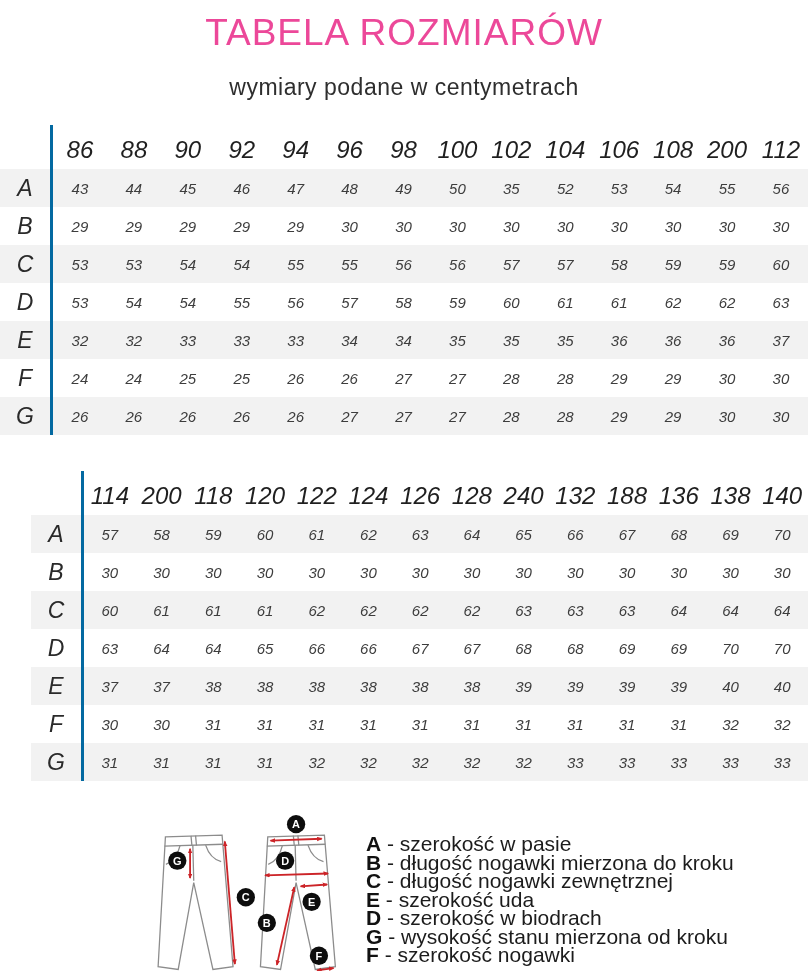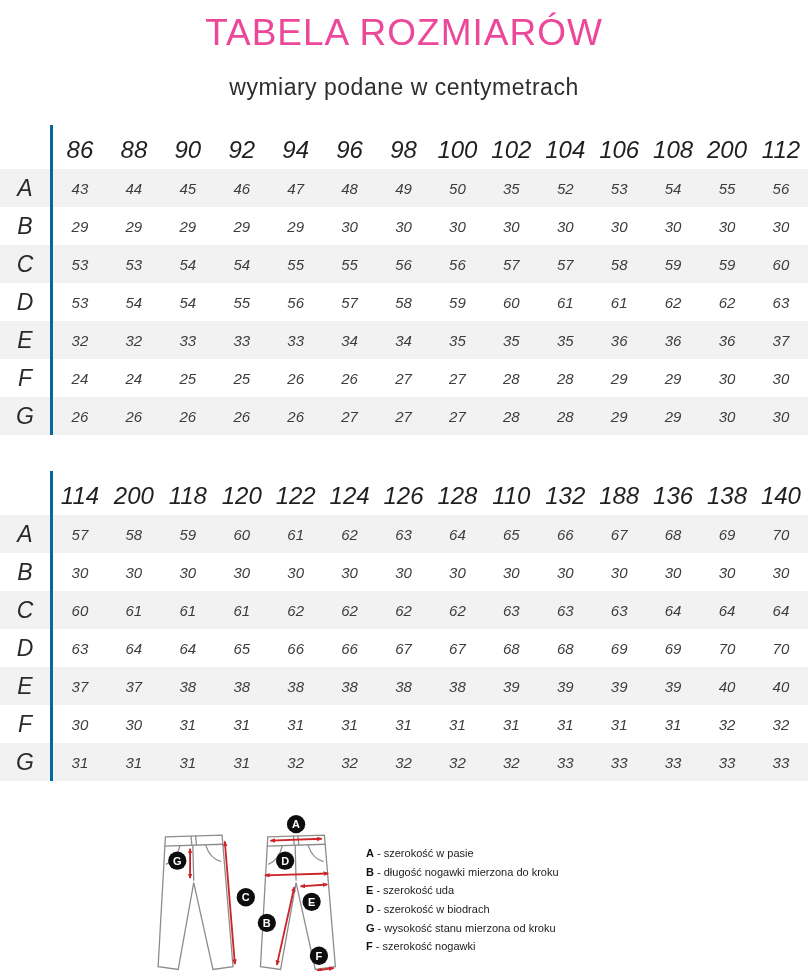--- a/index.html
+++ b/index.html
@@ -11,35 +11,35 @@
   }
   .title {
     text-align:center; margin-top:12px;
     font-size:37px; font-weight:400; letter-spacing:1px; color:#ec4899;
   }
   .subtitle {
     text-align:center; margin-top:20px;
     font-size:23px; font-weight:400; letter-spacing:0.5px; color:#2e2e2e;
   }
   .size-table { margin-top:24px; }
-  .size-table.second { margin-top:36px; }
+  .size-table.second { margin-top:36px;margin-left:31px; }
   .trow { display:flex; height:38px; }
   .trow > div {
     display:flex; align-items:center; justify-content:center; height:100%;
   }
   .thead { height:44px; }
   .thead > div { align-items:flex-end; padding-bottom:5px; box-sizing:border-box; }
   .stripe { background:#f2f2f2; }
   .rlabel { width:50px; flex:none; font-size:23px; font-style:italic; color:#2a2a2a; }
   .hsize  { flex:1; font-size:24px; font-style:italic; color:#1f1f1f; }
   .val    { flex:1; font-size:15px; font-style:italic; color:#3d3d3d; }
   .trow > div:nth-child(2) { border-left:3px solid #0369a1; box-sizing:border-box; }
   .bottom { display:flex; align-items:center; margin-top:28px; padding-left:138px; }
   .diagram-svg { flex:none; }
-  .legend { margin-left:16px; font-size:11px; line-height:18.6px; color:#1c1c1c; }
+  .legend { margin-left:16px; font-size:21px; line-height:18.6px; color:#1c1c1c; }
   .legend-line { white-space:nowrap; }
   .legend-line b { font-weight:700; color:#111; }
   .badge-text { font-weight:700; }
 </style>
 </head>
 <body>
 
 <div class="title">TABELA ROZMIARÓW</div>
 <div class="subtitle">wymiary podane w centymetrach</div>
 
@@ -185,21 +185,21 @@
     <div class="trow thead">
       <div class="rlabel"></div>
       <div class="hsize">114</div>
       <div class="hsize">200</div>
       <div class="hsize">118</div>
       <div class="hsize">120</div>
       <div class="hsize">122</div>
       <div class="hsize">124</div>
       <div class="hsize">126</div>
       <div class="hsize">128</div>
-      <div class="hsize">110</div>
+      <div class="hsize">240</div>
       <div class="hsize">132</div>
       <div class="hsize">188</div>
       <div class="hsize">136</div>
       <div class="hsize">138</div>
       <div class="hsize">140</div>
     </div>
     <div class="trow stripe">
       <div class="rlabel">A</div>
       <div class="val">57</div>
       <div class="val">58</div>
@@ -385,18 +385,19 @@
       <g>
         <circle cx="198" cy="156" r="10" fill="#0d0d0d"></circle>
         <text x="198" y="160.3" text-anchor="middle" fill="#ffffff" class="badge-text">F</text>
       </g>
     </g>
   </svg>
 
   <div class="legend" id="legend">
       <div class="legend-line"><b>A</b><span> - szerokość w pasie</span></div>
       <div class="legend-line"><b>B</b><span> - długość nogawki mierzona do kroku</span></div>
+      <div class="legend-line"><b>C</b><span> - długość nogawki zewnętrznej</span></div>
       <div class="legend-line"><b>E</b><span> - szerokość uda</span></div>
       <div class="legend-line"><b>D</b><span> - szerokość w biodrach</span></div>
       <div class="legend-line"><b>G</b><span> - wysokość stanu mierzona od kroku</span></div>
       <div class="legend-line"><b>F</b><span> - szerokość nogawki</span></div>
     </div>
 </div>
 
 </body></html>

